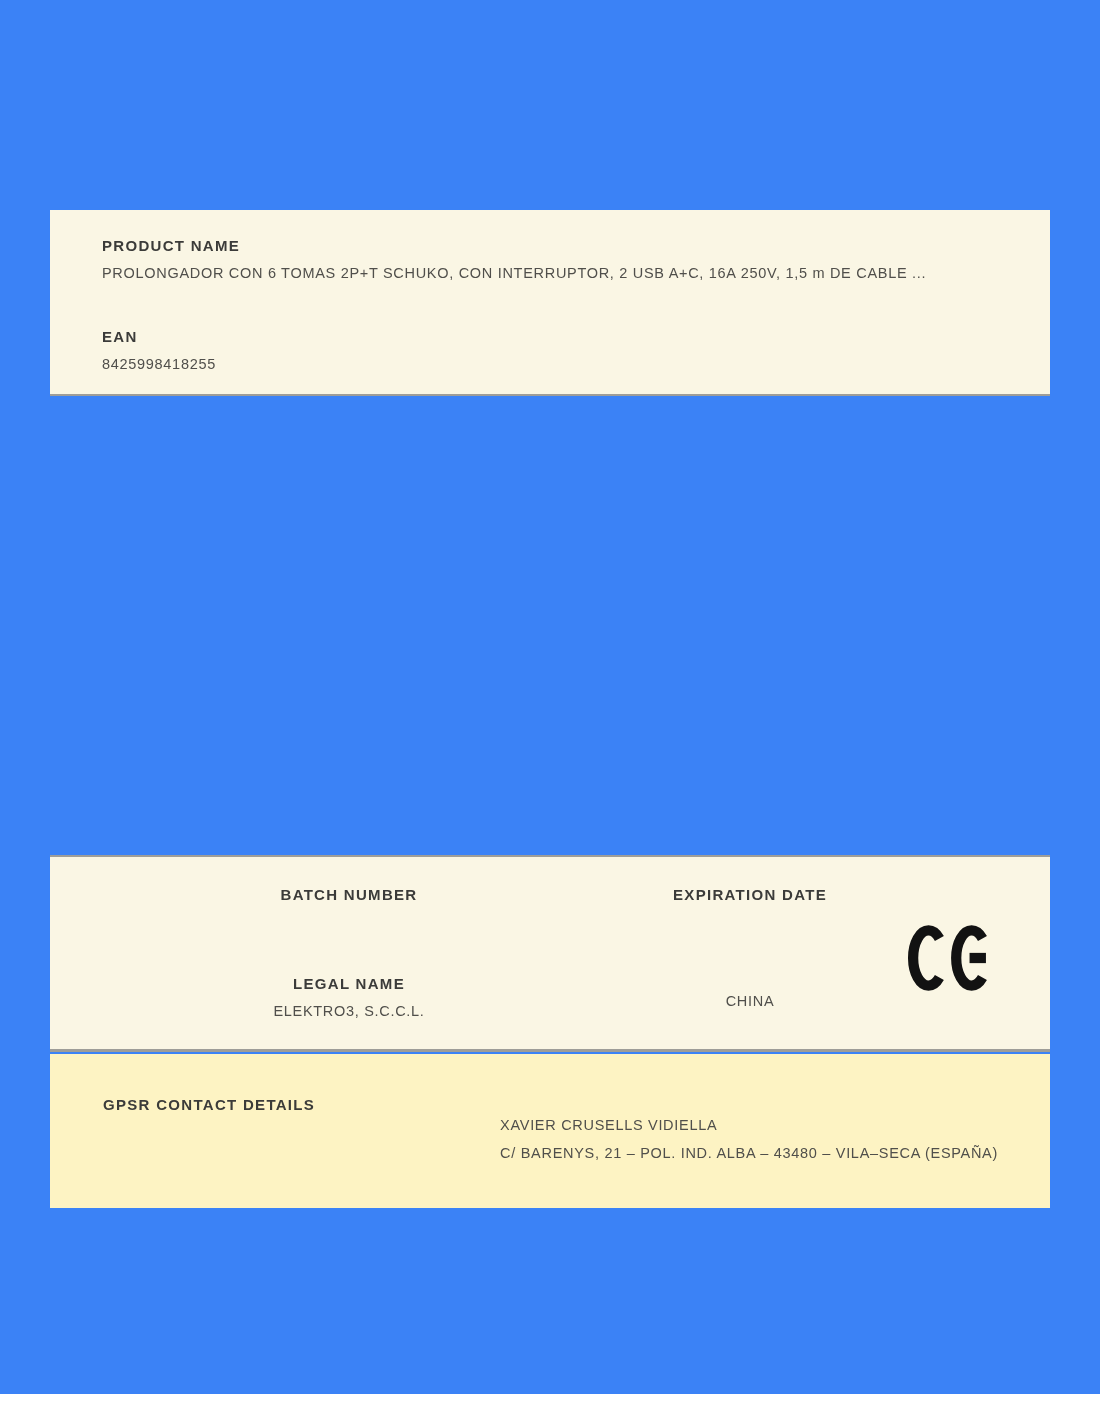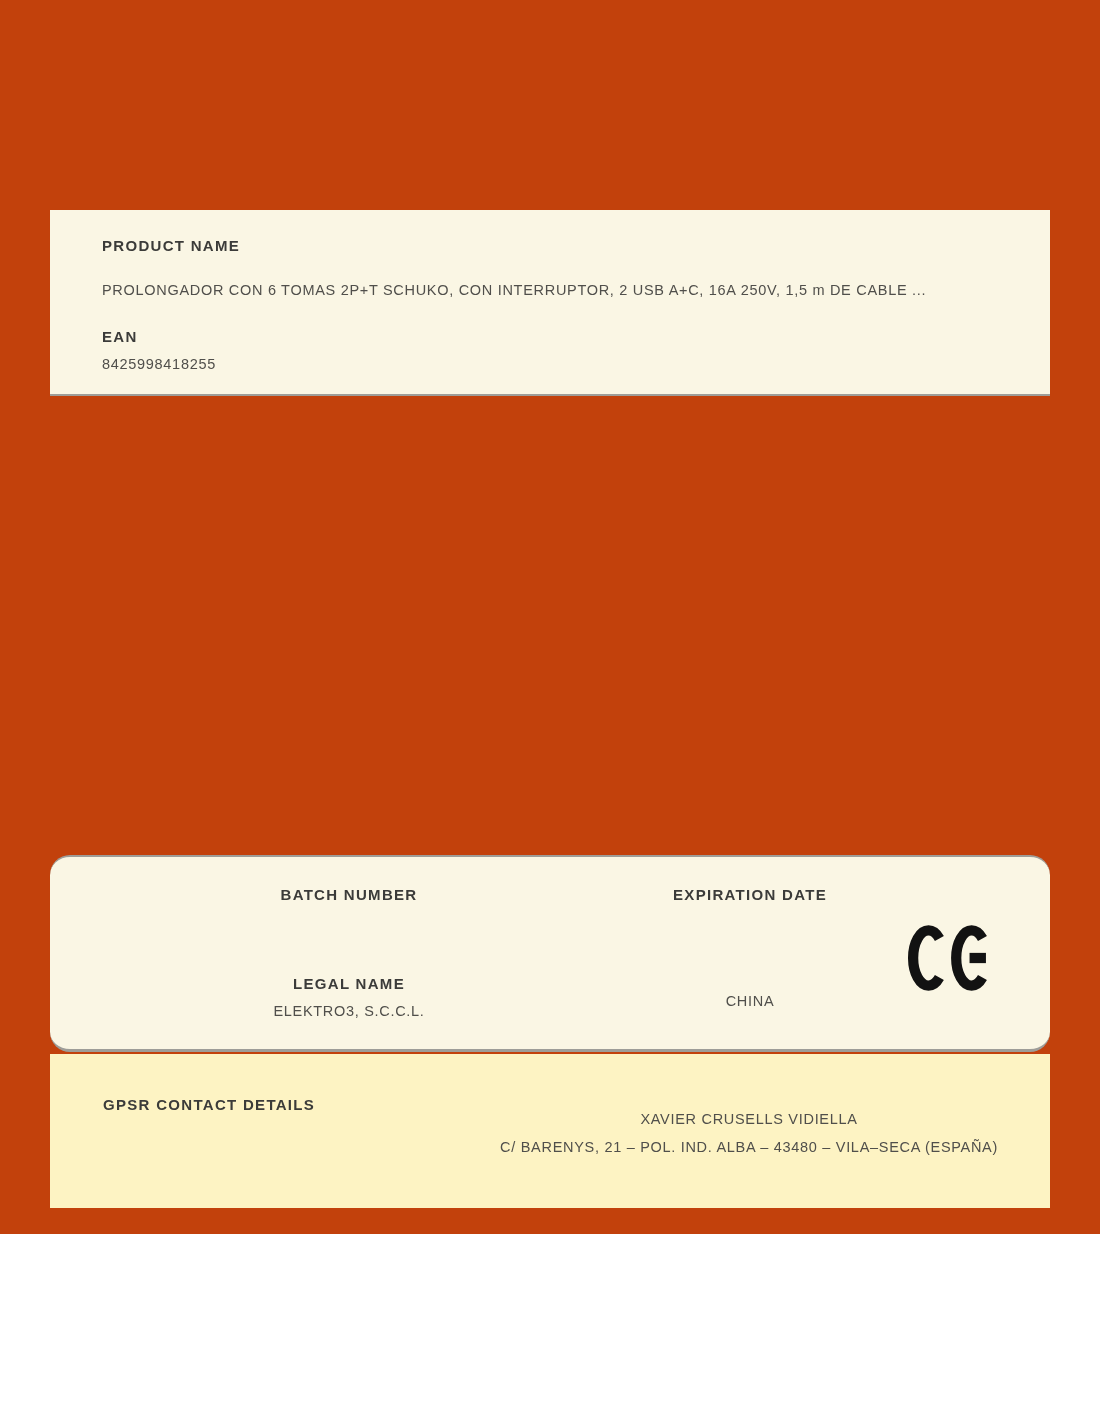--- a/index.html
+++ b/index.html
@@ -4,22 +4,22 @@
 <style>
   html, body {
     margin: 0;
     padding: 0;
     background: #ffffff;
     font-family: "Liberation Sans", "DejaVu Sans", sans-serif;
   }
   .page {
     position: relative;
     width: 1100px;
-    height: 1234px;
-    background: #c2410c;
+    height: 1394px;
+    background: #3b82f6;
     overflow: hidden;
   }
   .section {
     position: absolute;
     left: 50px;
     width: 1000px;
     box-sizing: border-box;
   }
   
   .product-section {
@@ -33,32 +33,31 @@
     font-size: 15px;
     font-weight: bold;
     letter-spacing: 1.3px;
   }
   .value-text {
     color: #504f4b;
     font-size: 14.5px;
     letter-spacing: 0.7px;
   }
   .product-name-label   { position: absolute; left: 52px; top: 27px;  }
-  .product-name-value   { position: absolute; left: 52px; top: 55px; width: 910px; white-space: nowrap; margin-top: 17px; }
+  .product-name-value   { position: absolute; left: 52px; top: 55px; width: 910px; white-space: nowrap; }
   .ean-label            { position: absolute; left: 52px; top: 118px; }
   .ean-value            { position: absolute; left: 52px; top: 146px; text-align: right; }
 
   
   .batch-section {
     top: 855px;
     height: 197px;
     background: #faf6e4;
     border-top: 2px solid #9e9d98;
     border-bottom: 3px solid #9e9d98;
-    border-radius: 20px;
   }
   .col-center {
     position: absolute;
     width: 400px;
     text-align: center;
   }
   .batch-label      { left: 99px;  top: 29px; }
   .expiration-label { left: 500px; top: 29px; }
   .legal-label      { left: 99px;  top: 118px; }
   .legal-value      { left: 99px;  top: 146px; }
@@ -79,22 +78,22 @@
     background: #fdf3c3;
   }
   .gpsr-label {
     position: absolute;
     left: 53px;
     top: 42px;
   }
   .gpsr-contact-block {
     position: absolute;
     right: 52px;
-    top: 52px;
-    text-align: center;
+    top: 58px;
+    text-align: left;
     margin-left: 12px;
   }
   .gpsr-contact-block .contact-line {
     line-height: 27.5px;
     white-space: nowrap;
   }
 </style>
 </head>
 <body>
 

